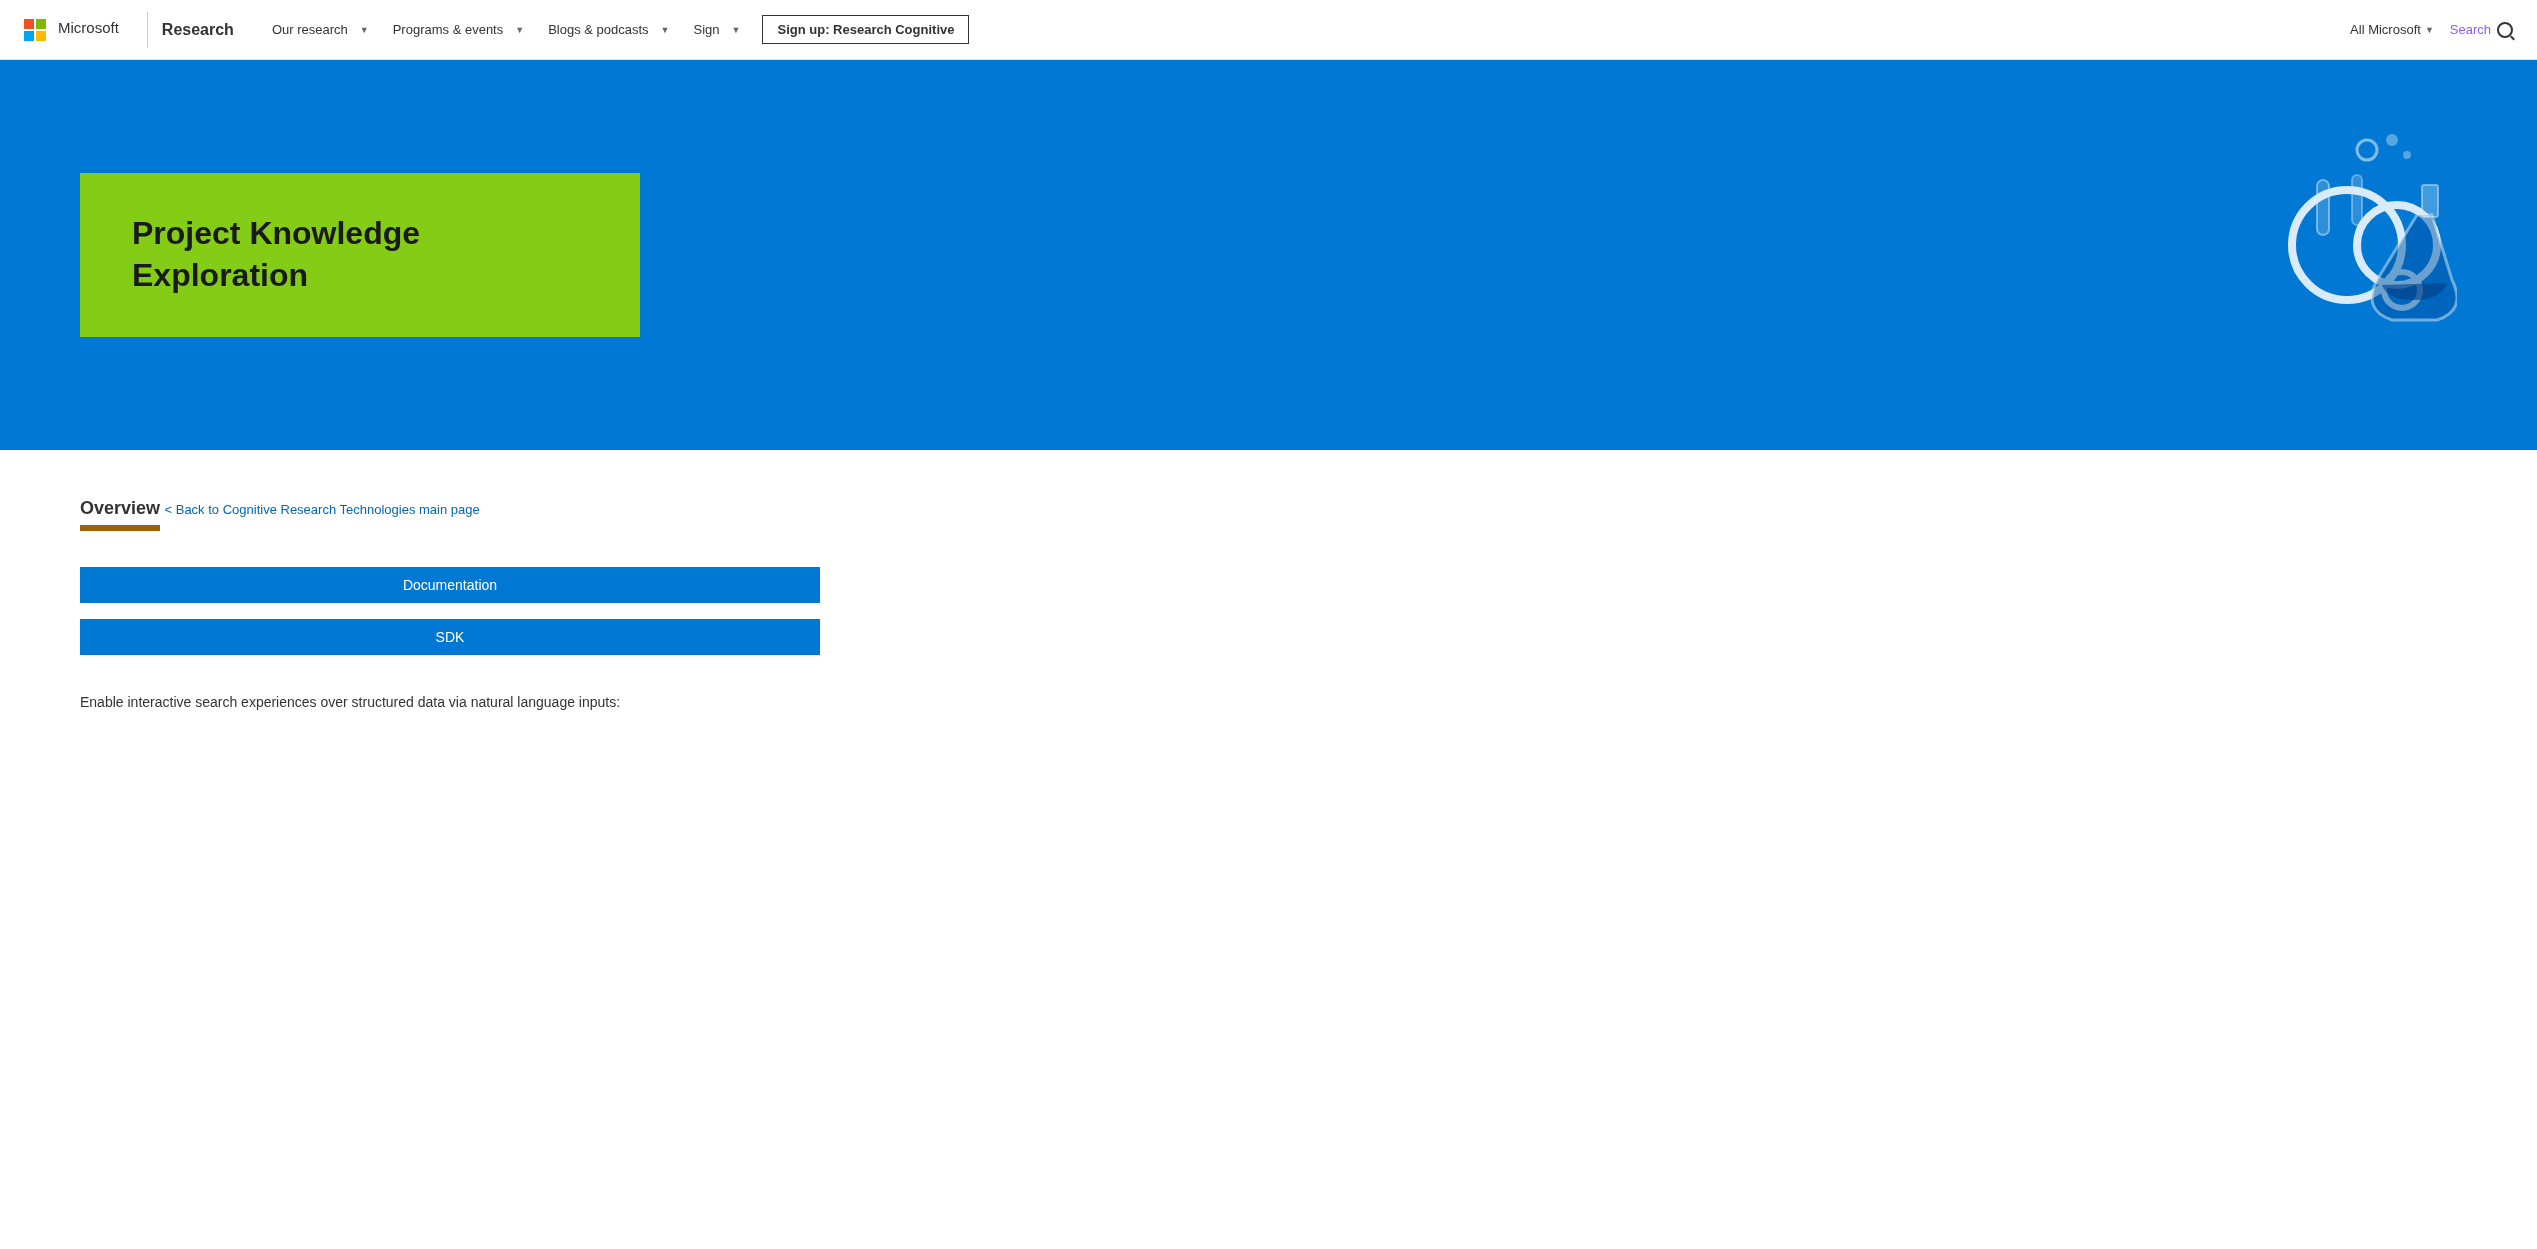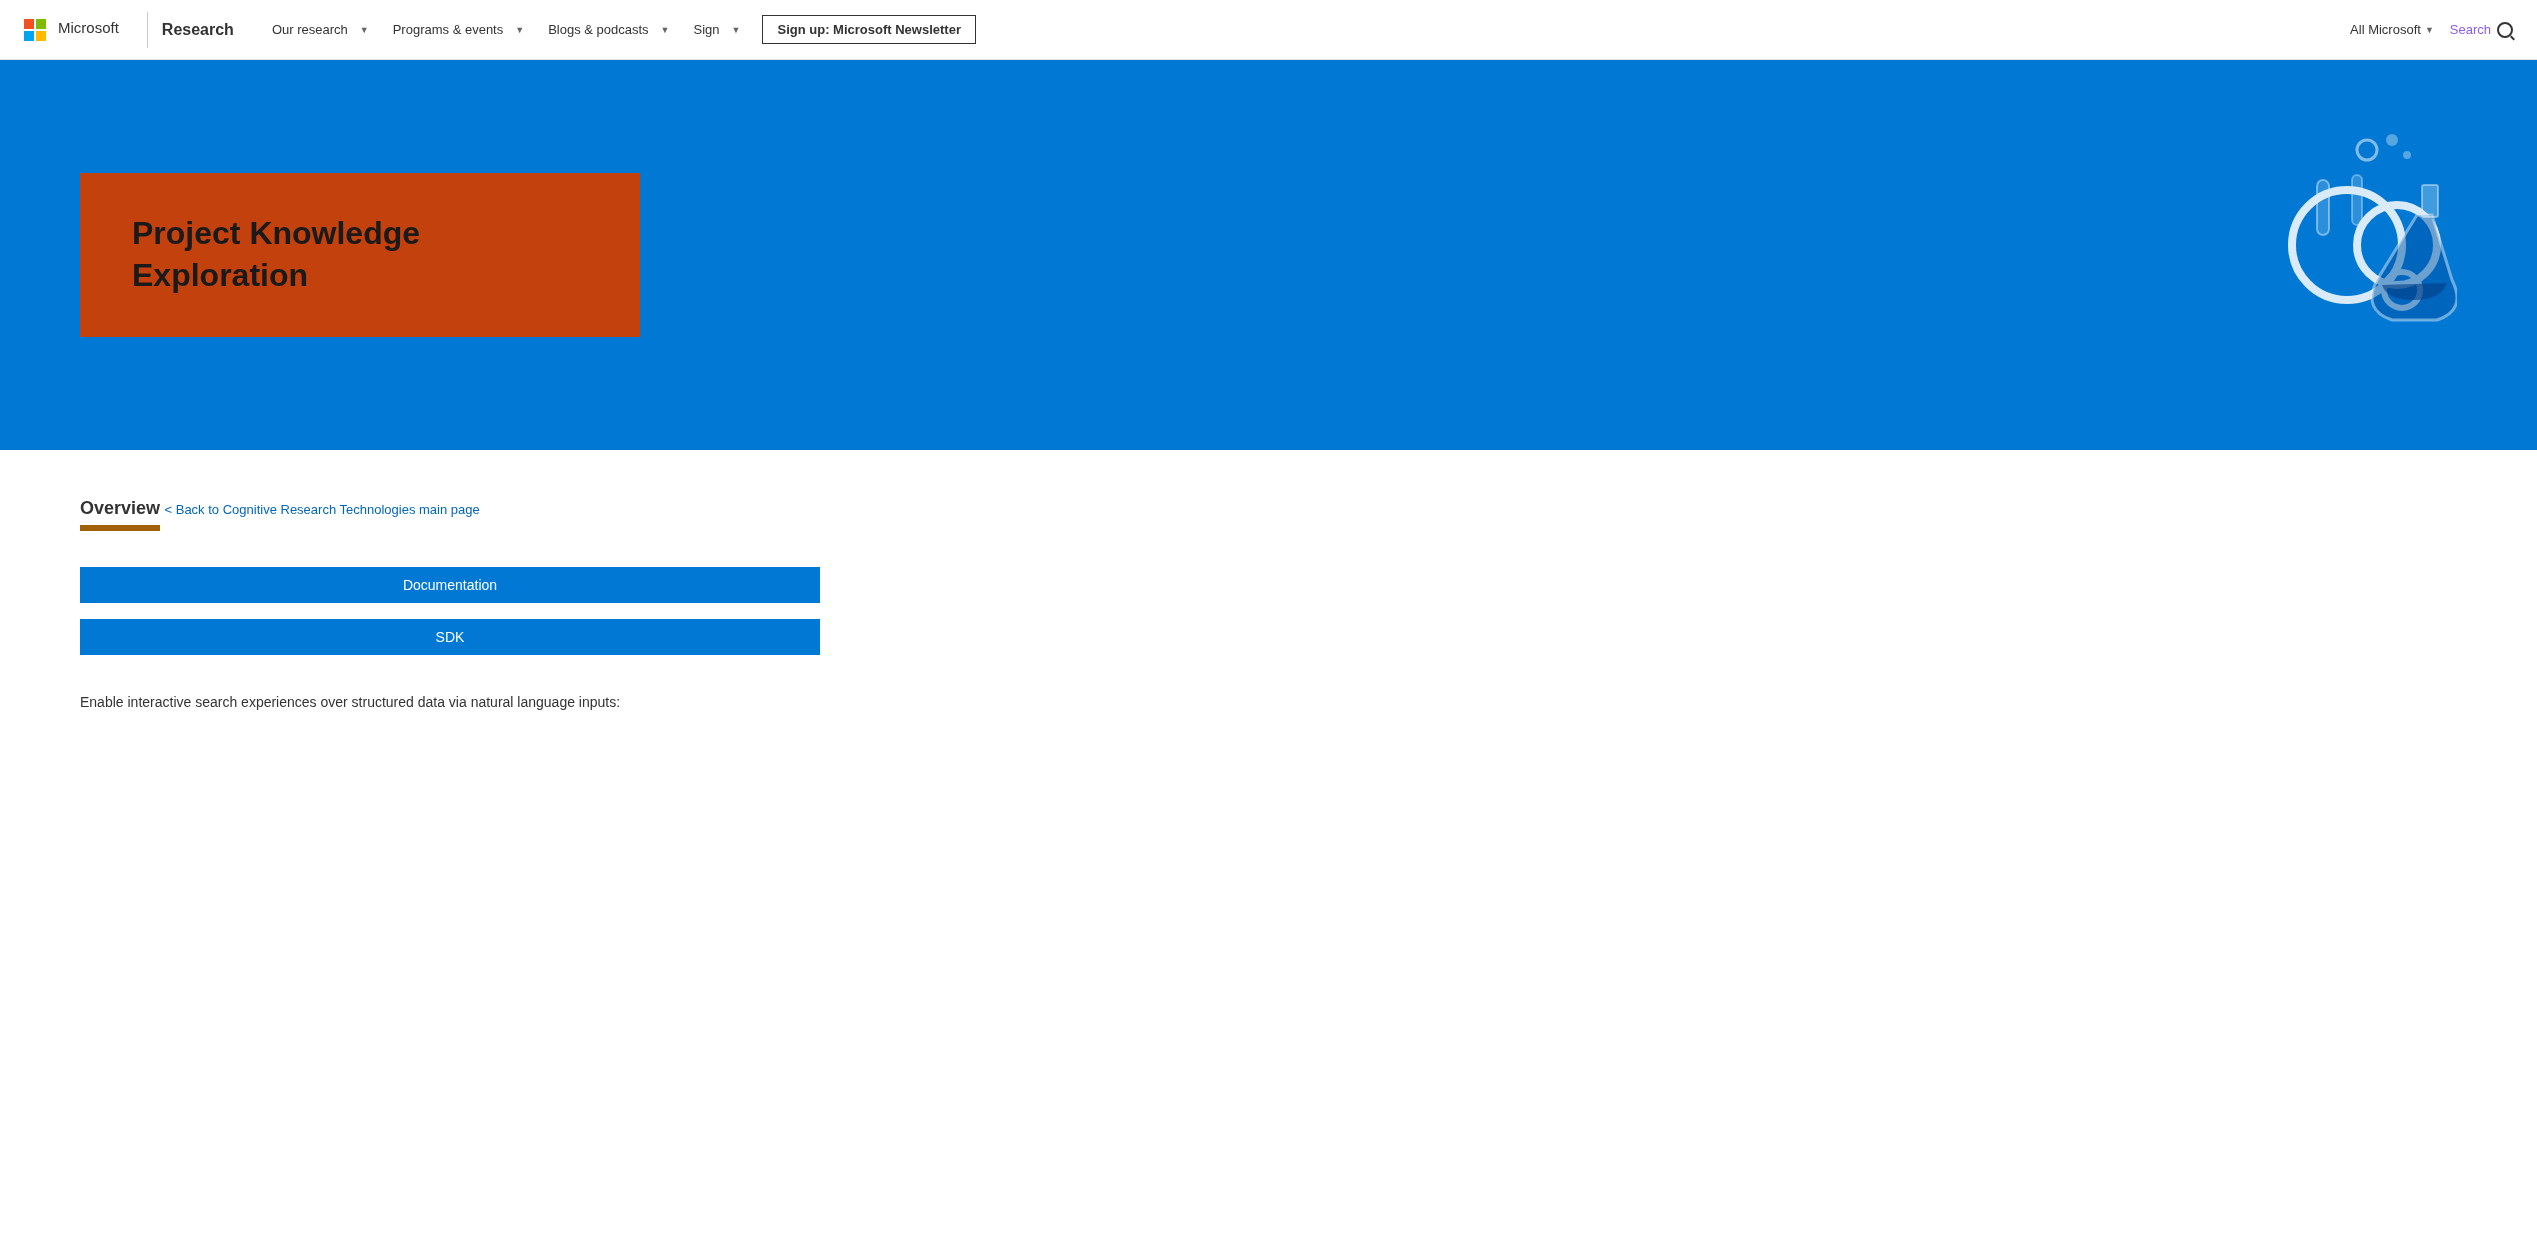--- a/index.html
+++ b/index.html
@@ -125,21 +125,21 @@
     .hero {
       background: #0078d4;
       min-height: 390px;
       display: flex;
       align-items: center;
       padding: 60px 80px;
       position: relative;
       overflow: hidden;
     }
     .hero-title-box {
-      background: #c2410c;
+      background: #84cc16;
       padding: 40px 52px;
       max-width: 560px;
       z-index: 2;
     }
     .hero-title-box h1 {
       font-size: 32px;
       font-weight: 600;
       color: #1a1a1a;
       line-height: 1.3;
     }
@@ -231,21 +231,21 @@
       <span class="chevron-icon">▼</span>
     </a>
     <a class="nav-link">
       <span>Blogs &amp; podcasts</span>
       <span class="chevron-icon">▼</span>
     </a>
     <a class="nav-link">
       <span>Sign</span>
       <span class="chevron-icon">▼</span>
     </a>
-    <button class="nav-cta">Sign up: Microsoft Newsletter</button>
+    <button class="nav-cta">Sign up: Research Cognitive</button>
   </div>
 
   <div class="nav-right">
     <span class="all-microsoft">
       <span>All Microsoft</span>
       <span class="chevron-icon">▼</span>
     </span>
     <button class="search-btn">
       <span>Search</span>
       <span class="search-icon-circle"></span>

